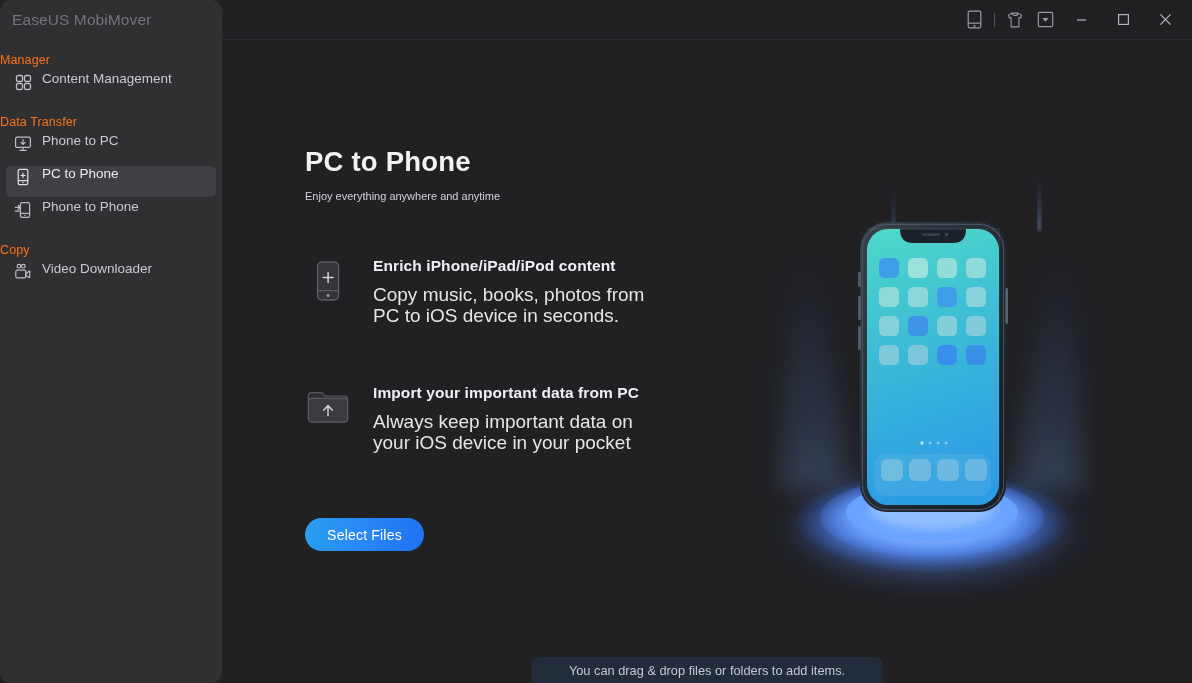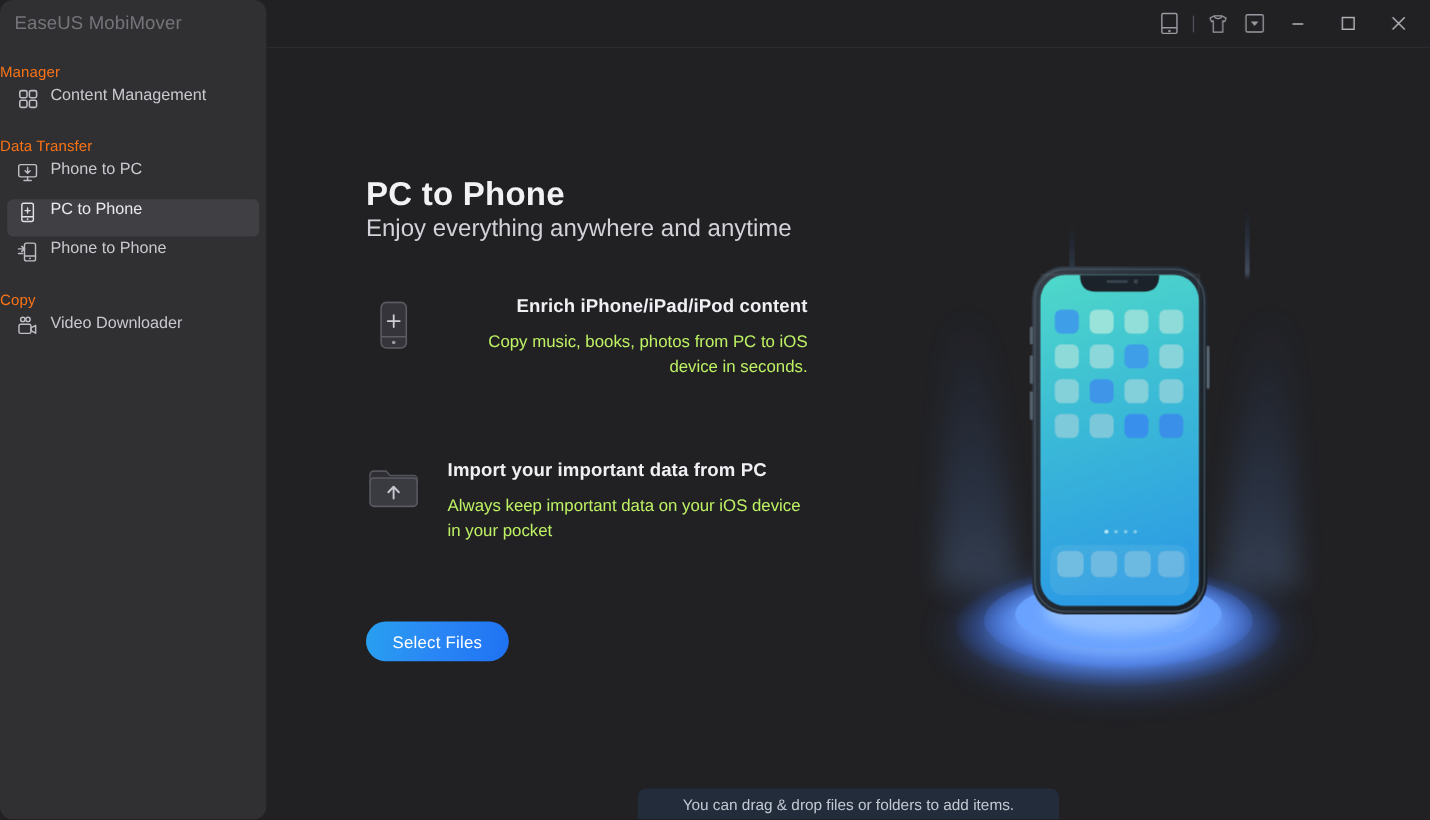--- a/index.html
+++ b/index.html
@@ -95,45 +95,45 @@
   
   .content { position: absolute; top: 40px; left: 0; right: 0; bottom: 0; }
   .page-title {
     position: absolute; left: 83px; top: 106px;
     color: #f2f2f5;
     font-size: 27.5px;
     font-weight: bold;
     letter-spacing: .2px;
   }
   .page-sub {
-    position: absolute; left: 83px; top: 140px;
+    position: absolute; left: 83px; top: 150px;
     color: #d2d2d8;
-    font-size: 20px;
+    font-size: 11px;
   }
 
   .feature { position: absolute; left: 83px; display: flex; }
-  .feature.one { top: 207px; text-align: right; }
+  .feature.one { top: 217px; }
   .feature.two { top: 344px; }
   .feat-ico {
     width: 46px; height: 46px;
     flex: 0 0 46px;
     margin-right: 22px;
     display: flex; align-items: flex-start; justify-content: center;
     padding-top: 4px;
   }
   .feat-title {
     color: #f0f0f4;
     font-size: 15.5px;
     font-weight: bold;
     margin-bottom: 9px;
     letter-spacing: .1px;
   }
   .feat-desc {
-    color: #bef264;
-    font-size: 14px;
+    color: #e5e5e5;
+    font-size: 19px;
     line-height: 21px;
     max-width: 300px;
   }
 
   .btn-primary {
     position: absolute; left: 83px; top: 478px;
     width: 119px; height: 33px;
     border: none; border-radius: 17px;
     background: linear-gradient(100deg, #28a0f0 0%, #2a87f5 48%, #1f72f2 100%);
     color: #fff;

